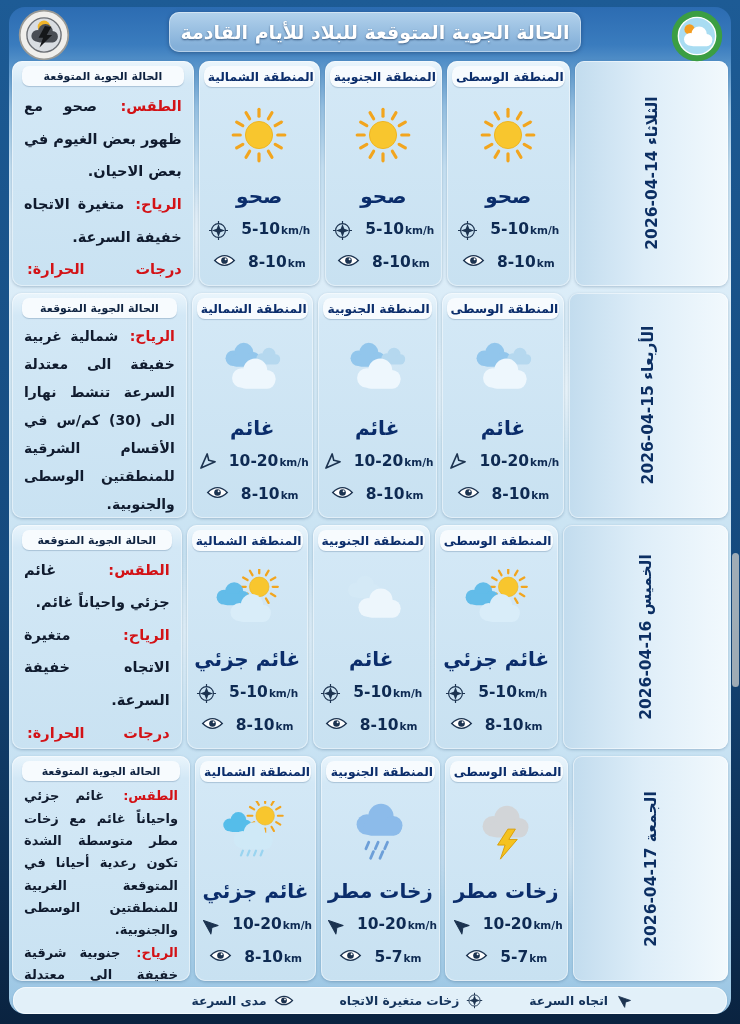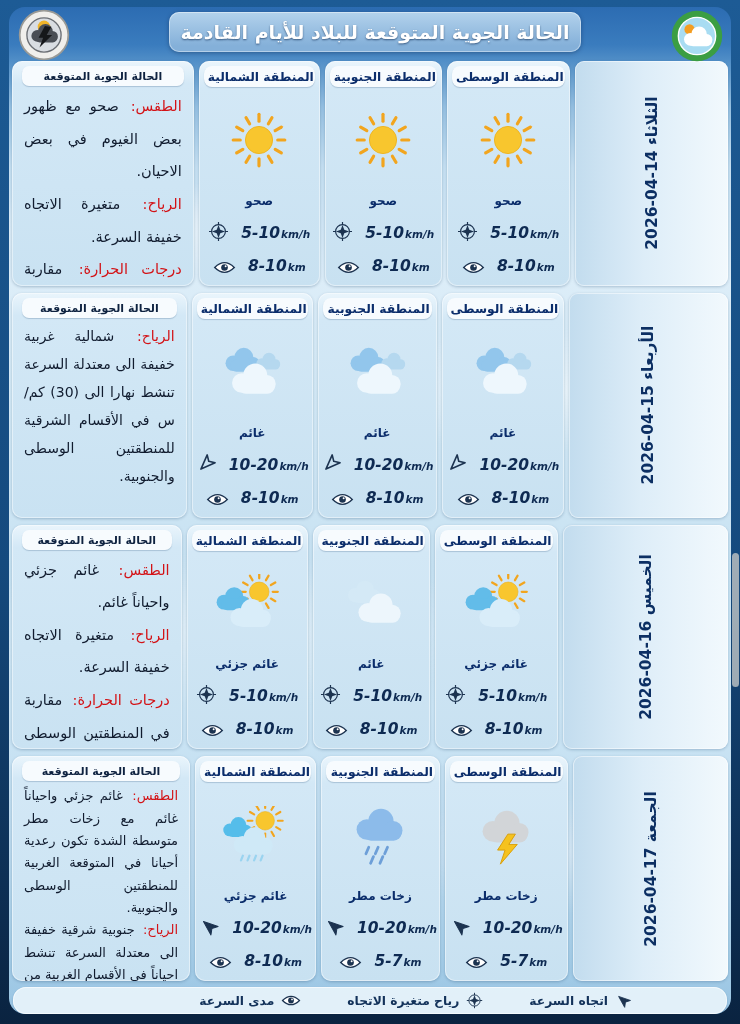--- a/index.html
+++ b/index.html
@@ -36,35 +36,35 @@
   .day-text{transform:rotate(-90deg);white-space:nowrap;direction:rtl;
     font-weight:bold;font-size:15.5px;color:#0c2f63;letter-spacing:.3px;}
   .cell{flex:0 0 110px;display:flex;flex-direction:column;border-radius:10px;
     background:linear-gradient(180deg,#eaf5fc 0%,#d3e8f6 12%,#c8e1f1 100%);
     box-shadow:0 1px 3px rgba(20,60,100,.28), inset 0 0 0 1px rgba(255,255,255,.45);min-height:0;}
   .cell-head{margin:5px 5px 0 5px;padding:4px 1px 3px 4px;border-radius:8px;background:#f7fbfe;
     box-shadow:0 1px 1px rgba(40,80,120,.25);
     text-align:center;font-weight:bold;font-size:12.3px;color:#0b2d6b;white-space:nowrap;}
   .icon-box{flex:1 1 auto;display:flex;align-items:center;justify-content:center;min-height:0;}
   .wicon{width:76px;height:60px;}
-  .cond{text-align:center;font-weight:bold;font-size:12px;color:#0b2d6b;margin:0 2px 12px 2px;}
-  .stat{display:flex;direction:ltr;align-items:flex-end;justify-content:center;gap:12px;height:22px;margin:0 3px 11px 3px;font-style:italic;}
+  .cond{text-align:center;font-weight:bold;font-size:20px;color:#0b2d6b;margin:0 2px 12px 2px;}
+  .stat{display:flex;direction:ltr;align-items:flex-start;justify-content:center;gap:12px;height:22px;margin:0 3px 11px 3px;}
   .sicon{width:21px;height:21px;flex:0 0 auto;color:#1c3350;}
   .eicon{width:23px;height:15px;flex:0 0 auto;}
   .val{font-weight:bold;font-size:15.5px;color:#0e2a52;white-space:nowrap;}
   .unit{font-size:10.5px;margin-left:1px;}
   
   .desc{flex:1 1 auto;display:flex;flex-direction:column;border-radius:10px;min-width:0;
     background:linear-gradient(180deg,#eaf5fc 0%,#d3e8f6 10%,#c9e2f2 100%);
     box-shadow:0 1px 3px rgba(20,60,100,.28), inset 0 0 0 1px rgba(255,255,255,.45);}
   .desc-head{margin:5px 10px 1px 10px;padding:4px 0 3px 0;border-radius:7px;background:#f7fbfe;
     box-shadow:0 1px 1px rgba(40,80,120,.25);
     text-align:center;font-weight:bold;font-size:11px;color:#0e2240;}
   .desc-body{flex:1;padding:3px 12px 5px 12px;overflow:hidden;}
-  .desc-body p{margin:0;text-align:justify;color:#101b2e;font-weight:normal;}
+  .desc-body p{margin:0;text-align:justify;color:#101b2e;font-weight:bold;}
   .lbl{color:#d31216;padding-left:3px;}
   .row-0 .desc-body p{font-size:14.5px;line-height:2.25;}
   .row-1 .desc-body p{font-size:14px;line-height:2.0;}
   .row-2 .desc-body p{font-size:14.5px;line-height:2.25;}
   .row-3 .desc-body p{font-size:13px;line-height:1.72;}
   
   .legend{flex:0 0 27px;margin:6px 4px 0 4px;border-radius:13px;background:rgba(236,246,252,.88);
     box-shadow:inset 0 0 0 1px rgba(255,255,255,.6), 0 1px 2px rgba(20,60,100,.25);
     display:flex;direction:rtl;align-items:center;gap:46px;padding:0 95px 0 0;z-index:2;}
   .litem{display:flex;align-items:center;gap:7px;font-size:12.3px;font-weight:bold;color:#13325a;white-space:nowrap;}
@@ -517,21 +517,21 @@
       <div class="litem">
         <svg class="licon">
             <use href="#wind-arrow-up-left-icon" xlink:href="#wind-arrow-up-left-icon"></use>
           </svg>
         <span>اتجاه السرعة</span>
       </div>
       <div class="litem">
         <svg class="licon">
             <use href="#variable-wind-icon" xlink:href="#variable-wind-icon"></use>
           </svg>
-        <span>رياح متغيرة الاتجاه</span>
+        <span>زخات متغيرة الاتجاه</span>
       </div>
       <div class="litem">
         <svg class="licon licon-eye">
             <use href="#eye-icon" xlink:href="#eye-icon"></use>
           </svg>
         <span>مدى السرعة</span>
       </div>
     </div>
   </div>
   <div class="scroll-thumb"></div>

